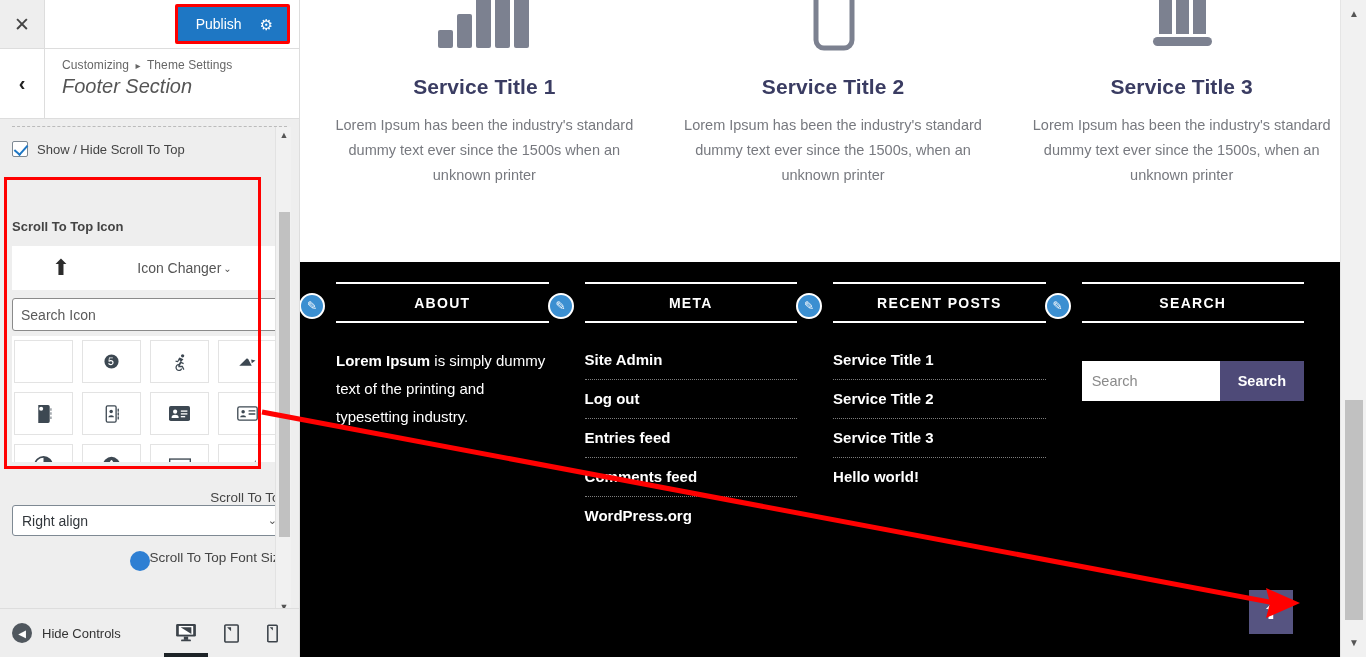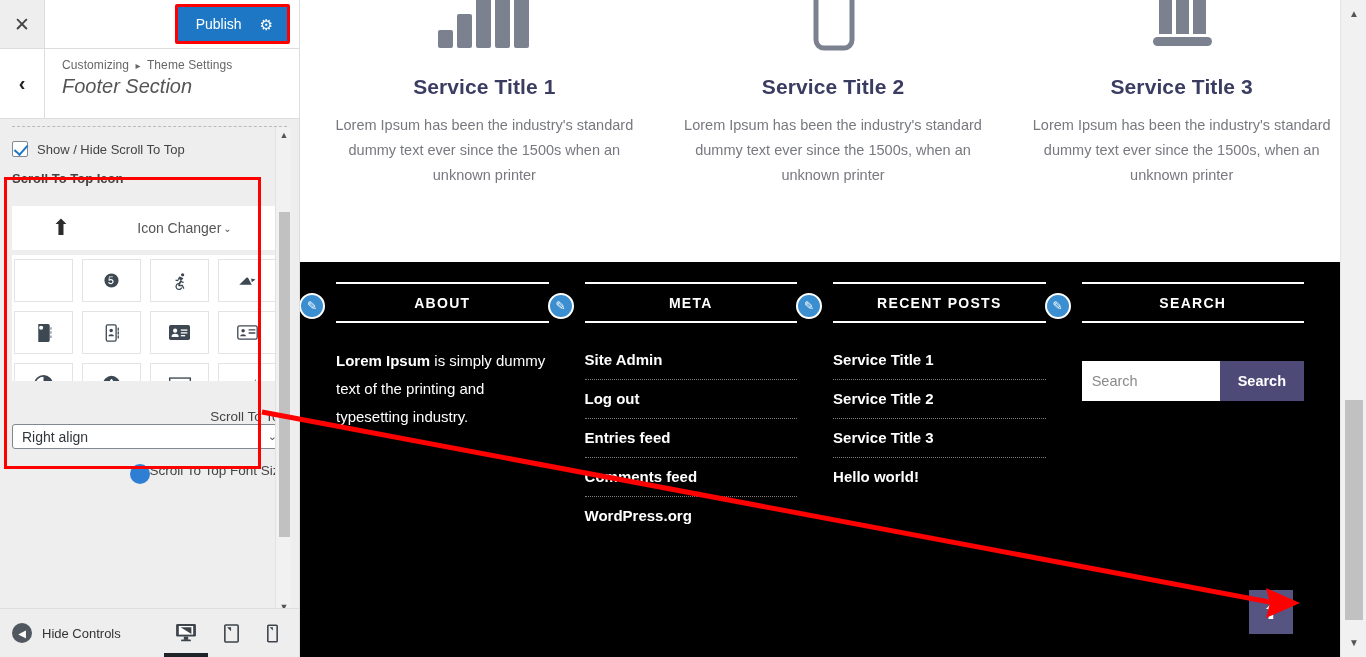--- a/index.html
+++ b/index.html
@@ -71,21 +71,21 @@
     border:solid #1e77c4; border-width:0 2px 2px 0; transform:rotate(42deg);
   }
   .ctl-check-label{ font-size:13px; color:#444; }
 
   .icon-ctl-outline {
     position:absolute; left:4px; top:50px; width:257px; height:292px;
     border:3px solid #ff0000; box-sizing:border-box; pointer-events:none; z-index:5;
   }
 
   .icon-ctl { margin:0 12px; }
-  .ctl-title { font-size:13px; color:#444; font-weight:600; padding:6px 0 20px 0; }
+  .ctl-title { font-size:13px; color:#444; font-weight:600; padding:6px 0 12px 0;margin-top:48px; }
 
   .icon-changer-row {
     background:#fff; height:44px; display:flex; align-items:center;
     padding:0 14px;
   }
   .icon-preview { font-size:22px; color:#2b2b2b; width:70px; text-align:center; line-height:1;}
   .icon-changer-label { flex:1; text-align:center; font-size:14px; color:#555; display:flex; align-items:center; justify-content:center; gap:2px; }
   .caret { font-size:10px; color:#555; }
 
   .search-icon-input {
@@ -107,21 +107,21 @@
   }
   .icon-grid-scroll {
     position:absolute; right:0; top:0; width:8px; height:126px; background:#f1f1f1;
   }
   .icon-grid-thumb { position:absolute; right:0; top:18px; width:8px; height:40px; background:#c4c4c4;}
 
   .ctl-block { margin:0 12px; }
   .ctl-label { font-size:13.5px; color:#444; font-weight:400; padding-top:14px;text-align:right; }
   .ctl-desc { font-size:12px; color:#555; font-style:italic; padding:5px 0 8px 0;}
   .ctl-select {
-    width:100%; height:25px; border:1px solid #7e8993; border-radius:3px;
+    width:100%; height:31px; border:1px solid #7e8993; border-radius:3px;
     background:#fff; padding:0 9px; font-size:14px; color:#32373c;
     display:flex; align-items:center; justify-content:space-between; cursor:pointer;
   }
   .ctl-select .caret2 { font-size:11px; color:#555; }
 
   .slider-peek{ position:absolute; left:118px; bottom:-6px; width:20px; height:20px; border-radius:50%; background:#2e7fd3;}
 
   .cz-body-scrollbar{
     position:absolute; right:8px; top:0; width:16px; height:488px;
     background:#f1f1f1; border-left:1px solid #e2e2e2;
@@ -248,20 +248,21 @@
       <div class="ctl-title">Scroll To Top Icon</div>
 
       <div class="icon-changer-row">
         <span class="icon-preview">⬆</span>
         <span class="icon-changer-label">
           <span>Icon Changer</span>
           <span class="caret">⌄</span>
         </span>
       </div>
 
+      <input class="search-icon-input" type="text" placeholder="Search Icon" style="">
 
       <div class="icon-grid-wrap">
         <div class="icon-grid">
           <div class="icon-cell"></div>
           <div class="icon-cell">
             <svg width="17" height="17" viewBox="0 0 24 24" fill="#3d4852">
                 <path d="M12 2a10 10 0 100 20 10 10 0 000-20zm1.9 5.4h-4.5l-.4 3.1c.6-.4 1.4-.6 2.2-.6 2.2 0 3.8 1.5 3.8 3.6s-1.7 3.7-4 3.7c-1.8 0-3.3-.9-3.8-2.4l1.5-.7c.4 1 1.2 1.5 2.3 1.5 1.3 0 2.2-.8 2.2-2s-.9-2-2.2-2c-.8 0-1.5.3-1.9.9l-1.4-.5.8-5.8h5.4v1.2z"></path>
               </svg>
           </div>
           <div class="icon-cell">

